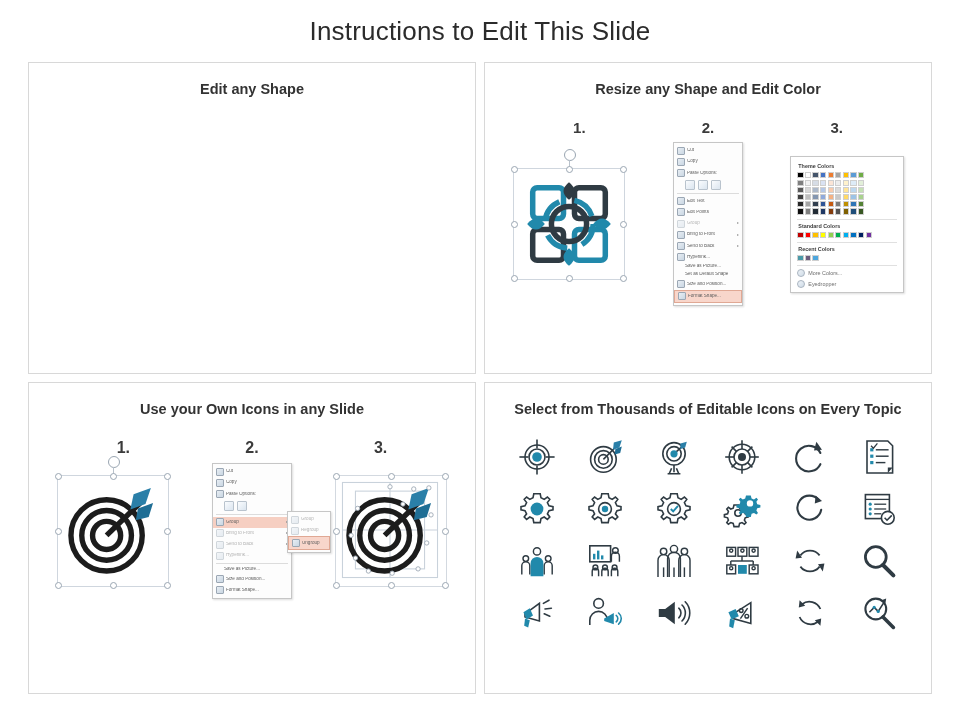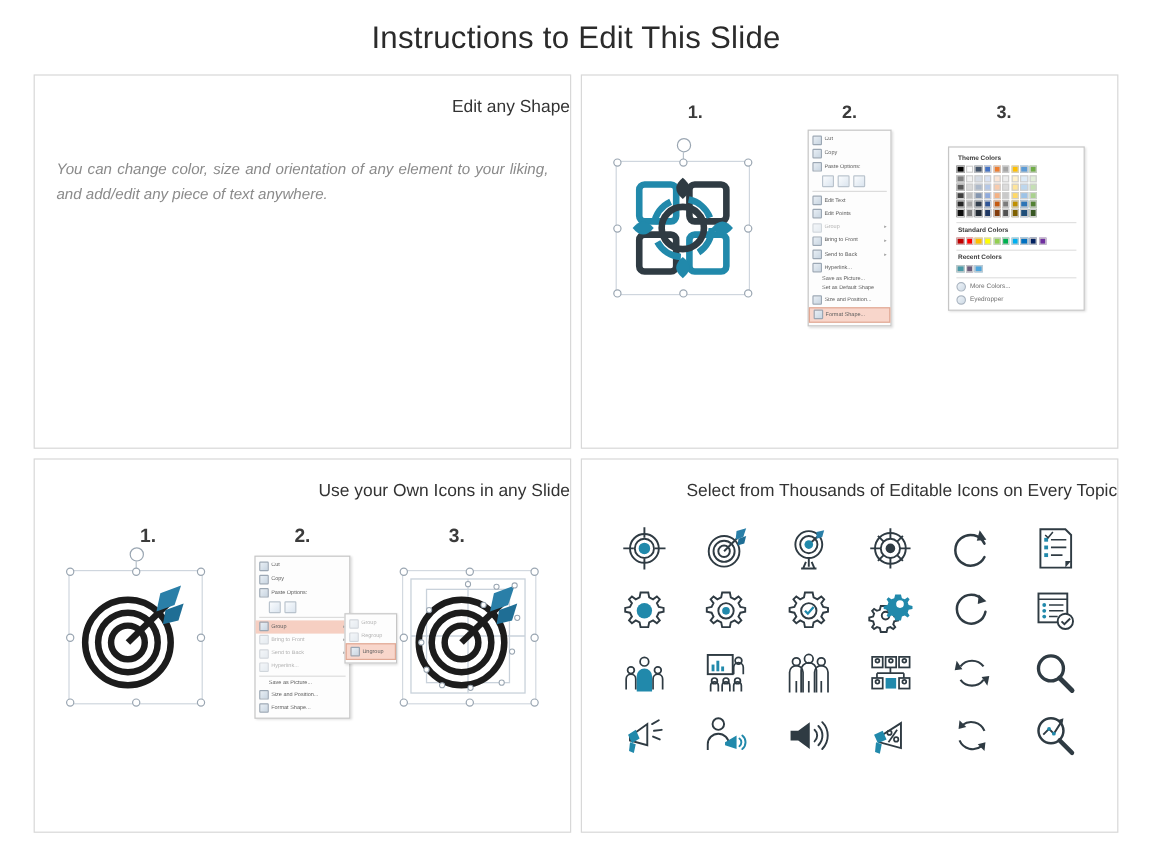--- a/index.html
+++ b/index.html
@@ -19,21 +19,21 @@
   .grid{
     position:absolute;left:28px;top:62px;width:904px;height:630px;
     display:grid;grid-template-columns:448px 448px;grid-template-rows:312px 312px;
     gap:8px;
   }
   .panel{
     border:1px solid #d8d8d8;background:#fff;box-sizing:border-box;
     position:relative;overflow:hidden;
   }
   .panel-title{
-    text-align:right;font-size:14.5px;color:#333;padding-top:18px;font-weight:400;
+    text-align:center;font-size:14.5px;color:#333;padding-top:18px;font-weight:700;
   }
   .panel-sub{
     text-align:center;font-size:9.5px;color:#8b8b8b;font-style:italic;padding-top:5px;
   }
 
   
   .para-wrap{padding:34px 18px 0 18px;}
   .para{
     font-style:italic;color:#8a8a8a;font-size:12.6px;line-height:1.65;
     text-align:justify;margin:0 0 26px 0;
@@ -113,25 +113,25 @@
 
 <div class="slide">
 
   <div class="slide-title">Instructions to Edit This Slide</div>
 
   <div class="grid">
 
     <div class="panel">
       <div class="panel-title">Edit any Shape</div>
       <div class="para-wrap">
-        <p class="para">You can change color, size and orientation of any element to your liking, and add/edit any piece of text anywhere.</p>
       </div>
     </div>
 
     <div class="panel">
+      <div class="panel-title">Resize any Shape and Edit Color</div>
 
       <div class="nums">
         <div class="num">1.</div>
         <div class="num">2.</div>
         <div class="num">3.</div>
       </div>
 
       <div class="figs">
 
         <div class="fig">

